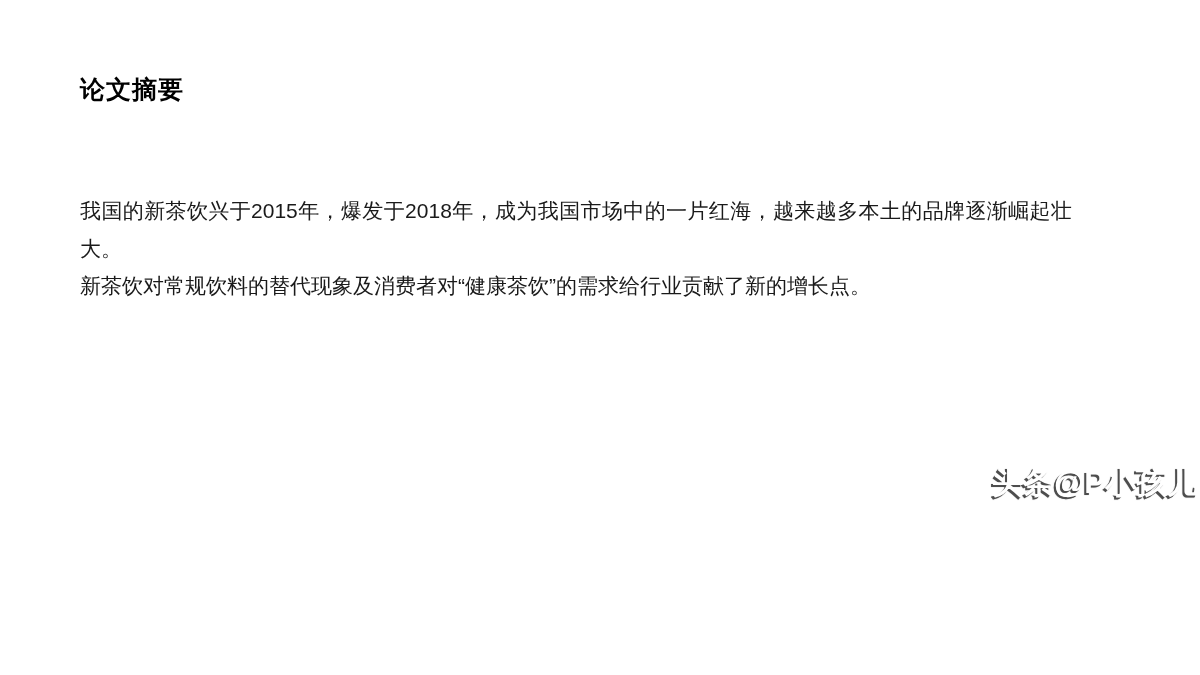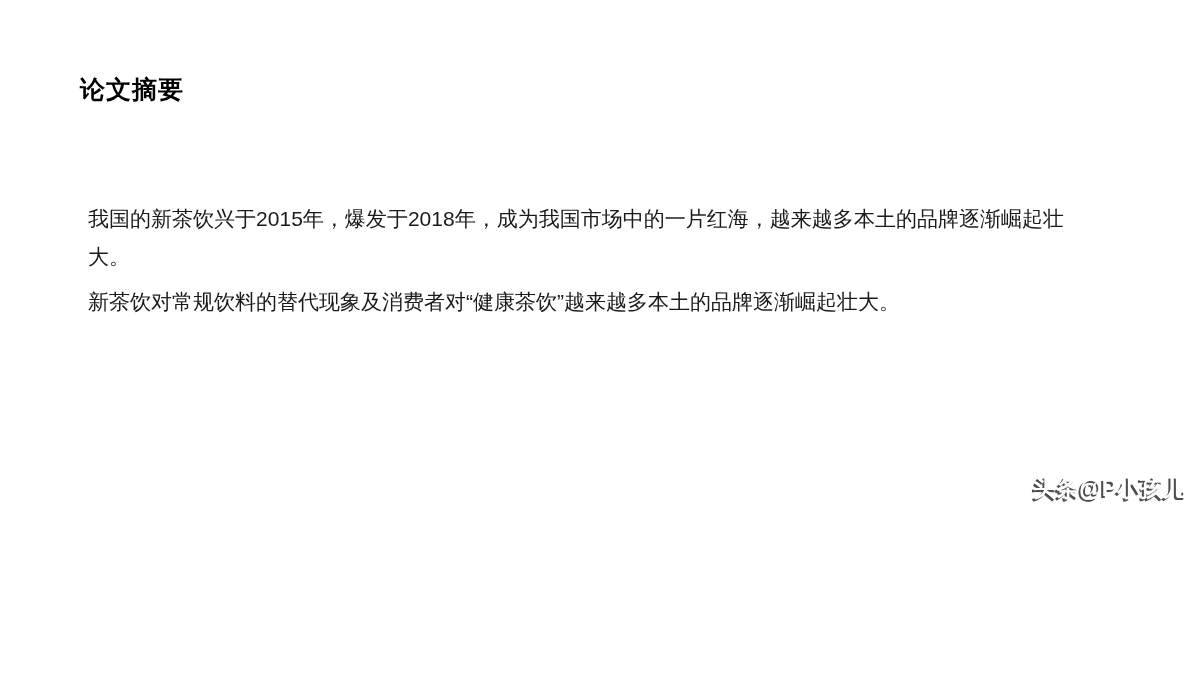--- a/index.html
+++ b/index.html
@@ -29,27 +29,27 @@
     left: 80px;
     top: 192px;
     width: 992px;
     font-size: 21px;
     line-height: 37.5px;
     color: #1a1a1a;
     text-align: justify;
     text-justify: inter-ideograph;
   }
   .abstract p {
-    margin: 8px;
+    margin: 0;
   }
   .watermark {
     position: absolute;
-    right: 16px;
+    right: 4px;
     bottom: 12px;
-    font-size: 23px;
+    font-size: 31px;
     font-weight: 700;
     color: #4d4d4d;
     white-space: nowrap;
     text-shadow: 0 0 1px rgba(77,77,77,0.55);
   }
   
   .watermark::after {
     content: attr(data-text);
     position: absolute;
     left: 2px;
@@ -60,18 +60,18 @@
 </style>
 </head>
 <body>
 
 <div class="page">
 
   <h1 class="title">论文摘要</h1>
 
   <div class="abstract">
     <p>我国的新茶饮兴于2015年，爆发于2018年，成为我国市场中的一片红海，越来越多本土的品牌逐渐崛起壮大。</p>
-    <p>新茶饮对常规饮料的替代现象及消费者对“健康茶饮”越来越多本土的品牌逐渐崛起壮大。</p>
+    <p>新茶饮对常规饮料的替代现象及消费者对“健康茶饮”的需求给行业贡献了新的增长点。</p>
   </div>
 
   <div class="watermark" data-text="头条@P小孩儿">头条@P小孩儿</div>
 
 </div>
 
 </body></html>

